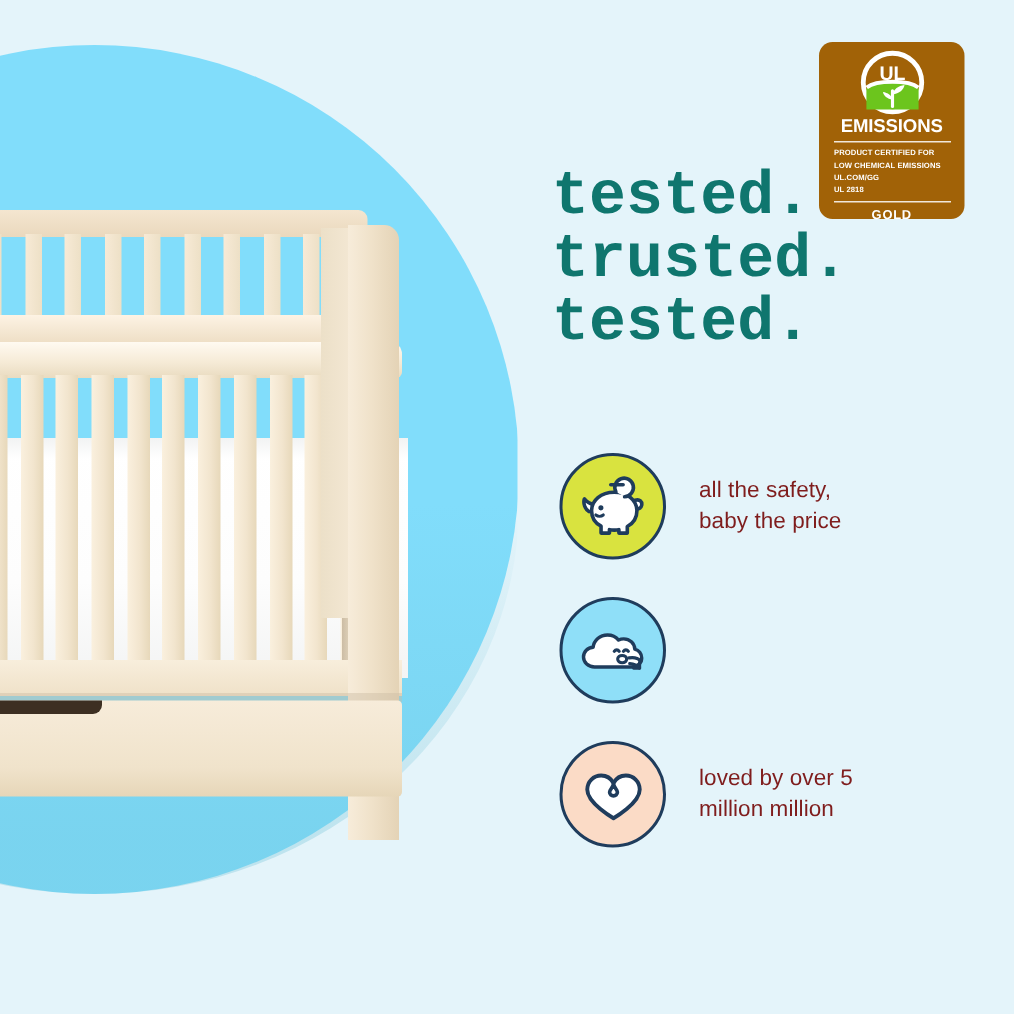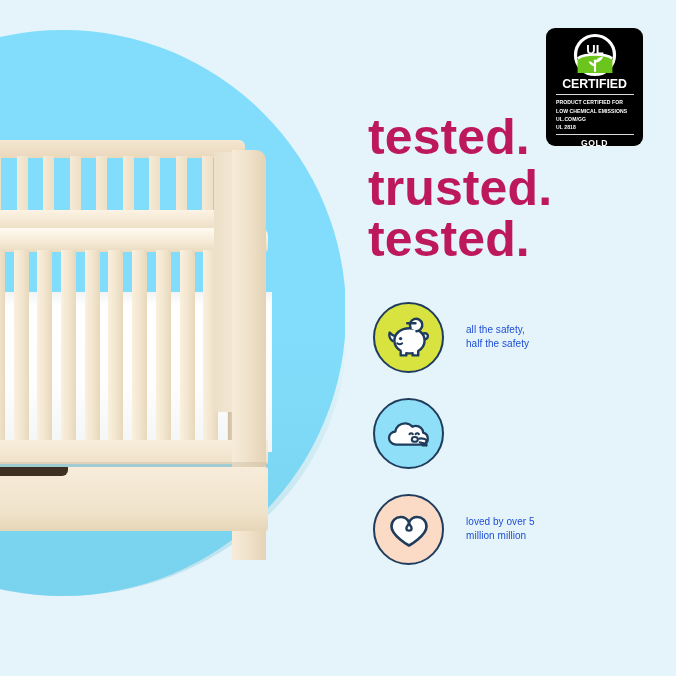--- a/index.html
+++ b/index.html
@@ -179,37 +179,37 @@
     width:10px;height:150px;
     background:linear-gradient(90deg,rgba(120,95,60,.35),rgba(120,95,60,0));
   }
 
   
 
   .headline {
     position: absolute;
     left: 368px;
     top: 112px;
-    font-family: Liberation Sans, sans-serif;
+    font-family: Liberation Mono, monospace;
     font-weight: 700;
-    font-size: 50px;
+    font-size: 41px;
     line-height: 1.02;
     letter-spacing: .1px;
-    color: #be185d;
+    color: #0f766e;
   }
   .headline div { white-space: nowrap; }
 
   
   .badge {
     position: absolute;
     left: 546px;
     top: 28px;
     width: 97px;
     height: 118px;
-    background: #000000;
+    background: #a16207;
     border-radius: 9px;
     color: #ffffff;
     text-align: center;
     padding-top: 5px;
   }
   .badge-mark {
     width: 44px; height: 44px;
     margin: 0 auto 1px;
     display: block;
   }
@@ -268,22 +268,22 @@
     justify-content: center;
     position: relative;
   }
   .feature-icon.green { background: #d9e33f; }
   .feature-icon.blue  { background: #8fdff8; }
   .feature-icon.peach { background: #fbdbc6; }
   .feature-icon svg { display:block; }
 
   .feature-text {
     margin-left: 22px;
-    color: #1d4ed8;
-    font-size: 10px;
+    color: #7f1d1d;
+    font-size: 15px;
     line-height: 1.42;
     letter-spacing: .05px;
   }
 </style>
 </head>
 <body>
 
 <div id="stage">
 
   <div class="hero">
@@ -338,21 +338,21 @@
     <svg class="badge-mark" viewBox="0 0 44 44">
       <circle cx="22" cy="22" r="19.5" fill="none" stroke="#ffffff" stroke-width="3.2"></circle>
       <path d="M4.6 26 C11 20.5 33 20.5 39.4 26 L39.4 40 L4.6 40 Z" fill="#6cc51d"></path>
       <path d="M4.8 25.4 C11 20.2 33 20.2 39.2 25.4" fill="none" stroke="#ffffff" stroke-width="2.6"></path>
       <text x="22" y="20.5" text-anchor="middle" font-family="Liberation Sans, sans-serif" font-size="13" font-weight="700" fill="#ffffff">UL</text>
       <path d="M22 38 L22 27.5" stroke="#ffffff" stroke-width="2.1" stroke-linecap="round" fill="none"></path>
       <path d="M22 30 C26.5 29.4 29.6 26.6 30 23.6 C26 24.2 22.6 26.4 22 30 Z" fill="#ffffff"></path>
       <path d="M22 33.4 C18.4 32.9 16 30.7 15.6 28.3 C18.8 28.8 21.5 30.5 22 33.4 Z" fill="#ffffff"></path>
     </svg>
 
-    <div class="badge-word">CERTIFIED</div>
+    <div class="badge-word">EMISSIONS</div>
     <div class="badge-rule"></div>
     <div class="badge-lines">
       <div>PRODUCT CERTIFIED FOR</div>
       <div>LOW CHEMICAL EMISSIONS</div>
       <div>UL.COM/GG</div>
       <div>UL 2818</div>
     </div>
     <div class="badge-gold-rule"></div>
     <div class="badge-gold">GOLD</div>
   </div>
@@ -376,21 +376,21 @@
                      L21.3 40.4 L15.7 40.4 L15.7 35.8 C11.9 33.7 9.4 30 9.4 25.6 C9.4 18.6 15.6 13.2 24.5 13.2 Z" fill="#ffffff"></path>
             <path d="M25.6 12.9 A6.2 6.2 0 1 1 31.4 16.2" fill="#ffffff"></path>
             <path d="M22.2 8.2 L30.4 8.2"></path>
           </g>
           <circle cx="15.6" cy="23.6" r="1.7" fill="#1f3c5c"></circle>
           <path d="M12.2 28.3 C13.6 29.4 15.8 29.4 17.2 28.3" fill="none" stroke="#1f3c5c" stroke-width="2" stroke-linecap="round"></path>
         </svg>
       </div>
       <div class="feature-text">
         <div>all the safety,</div>
-        <div>half the safety</div>
+        <div>baby the price</div>
       </div>
     </div>
 
     <div class="feature">
       <div class="feature-icon blue">
         <svg width="50" height="44" viewBox="0 0 50 44">
           <g fill="#ffffff" stroke="#1f3c5c" stroke-width="2.3" stroke-linejoin="round" stroke-linecap="round">
             <path d="M12.4 33.6 C8.2 33.6 5 30.6 5 27 C5 23.6 7.8 20.7 11.4 20.5
                      C11.9 15.9 16 12.3 21 12.3 C24 12.3 26.7 13.6 28.4 15.7
                      C29.4 15.2 30.6 14.9 31.8 14.9 C35.8 14.9 39 17.9 39.2 21.7

